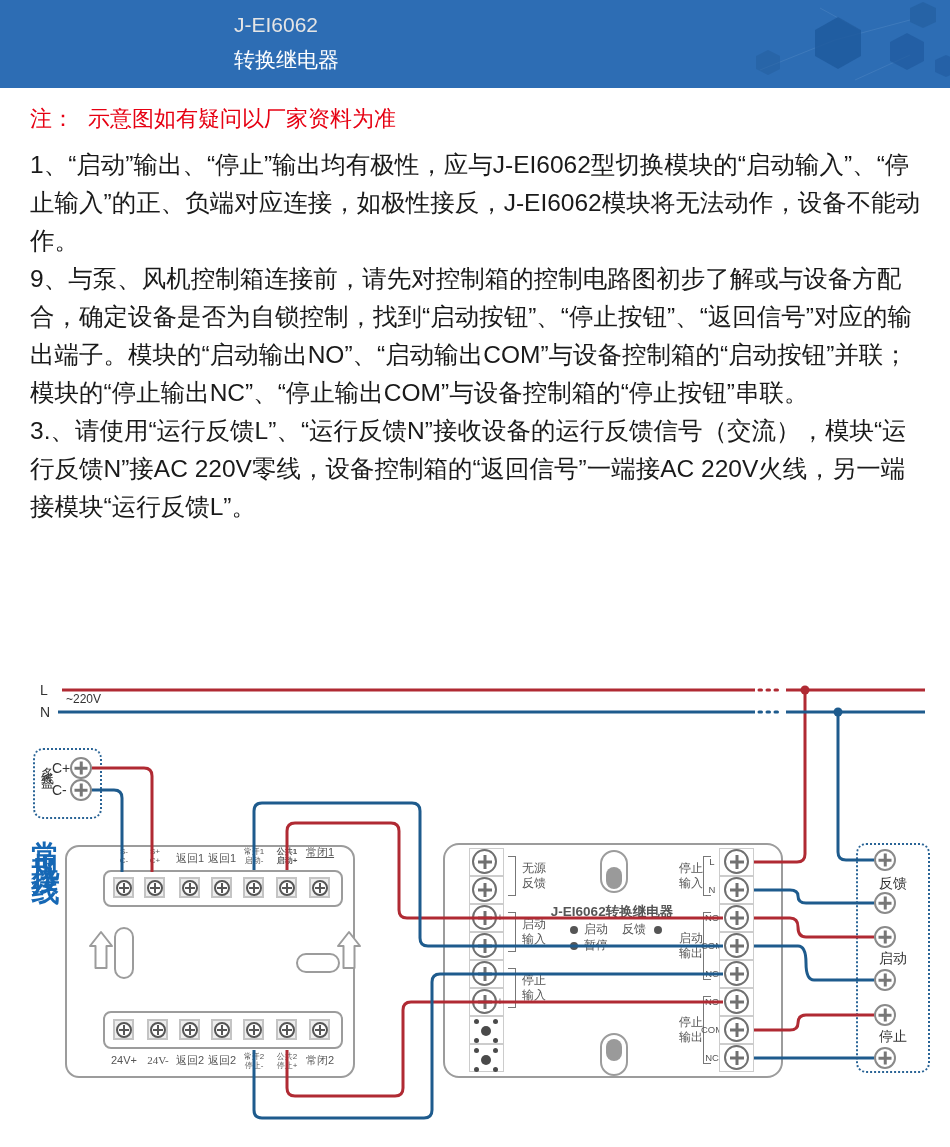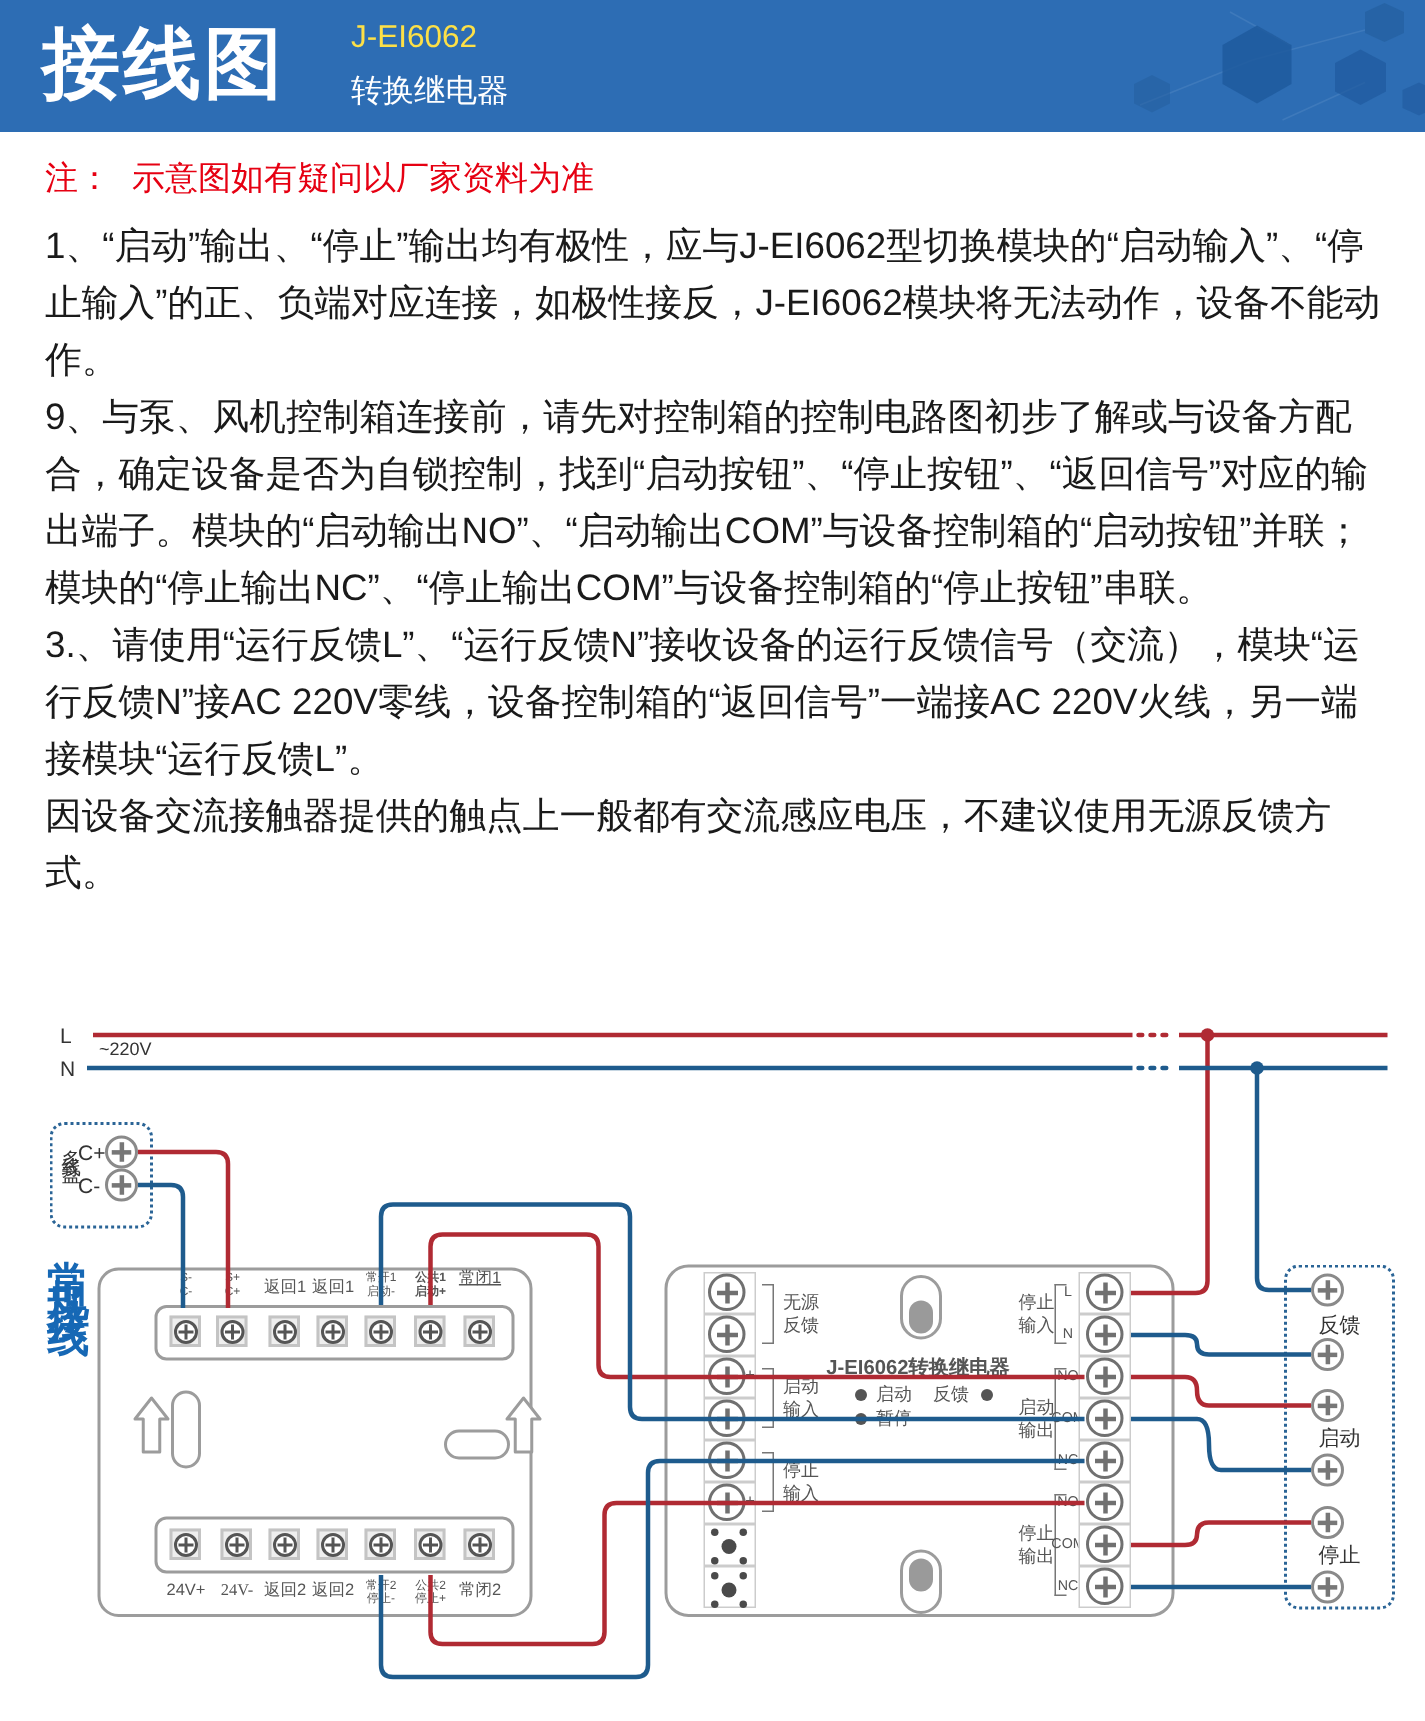--- a/index.html
+++ b/index.html
@@ -3,21 +3,21 @@
 <meta charset="utf-8">
 <style>
   * { margin:0; padding:0; box-sizing:border-box; }
   html,body { width:950px; height:1147px; background:#fff; font-family:"Liberation Sans", sans-serif; }
   body { position:relative; overflow:hidden; }
   .abs { position:absolute; }
 
   
   .header { position:absolute; left:0; top:0; width:950px; height:88px; background:#2d6db4; overflow:hidden; }
   .header .big-title { position:absolute; left:28px; top:8px; font-size:52px; font-weight:bold; color:#fff; letter-spacing:2px; }
-  .header .model { position:absolute; left:234px; top:13px; font-size:21px; color:#fde047; }
+  .header .model { position:absolute; left:234px; top:13px; font-size:21px; color:#e5e5e5; }
   .header .subtitle { position:absolute; left:234px; top:46px; font-size:21px; color:#fff; }
 
   
   .note { position:absolute; left:30px; top:104px; font-size:22px; color:#e60012; }
   .note .note-text { margin-left:14px; }
   .paragraphs { position:absolute; left:30px; top:146px; width:895px; font-size:24.5px; line-height:38px; color:#1a1a1a; }
 
   
   .diagram { position:absolute; left:0; top:670px; width:950px; height:477px; }
   .wires { position:absolute; left:0; top:0; z-index:5; pointer-events:none; }
@@ -78,33 +78,31 @@
         <line x1="225" y1="40" x2="300" y2="20"></line>
       <line x1="245" y1="80" x2="300" y2="55"></line>
         <line x1="210" y1="8" x2="250" y2="30"></line>
     </g>
     <polygon points="205,30 228,17 251,30 251,56 228,69 205,56" fill="#1f5a9e" opacity="0.85"></polygon>
     <polygon points="280,42 297,33 314,42 314,61 297,70 280,61" fill="#1f5a9e" opacity="0.7"></polygon>
     <polygon points="300,8 313,2 326,8 326,22 313,28 300,22" fill="#245f9f" opacity="0.7"></polygon>
     <polygon points="146,56 158,50 170,56 170,69 158,75 146,69" fill="#245f9f" opacity="0.55"></polygon>
     <polygon points="325,60 336,55 347,60 347,72 336,77 325,72" fill="#1f5a9e" opacity="0.6"></polygon>
   </svg>
-  <div class="big-title">接线图</div>
   <div class="model">J-EI6062</div>
   <div class="subtitle">转换继电器</div>
 </div>
 
 <div class="note">
   <span>注：</span><span class="note-text">示意图如有疑问以厂家资料为准</span>
 </div>
 <div class="paragraphs">
   <p>1、“启动”输出、“停止”输出均有极性，应与J-EI6062型切换模块的“启动输入”、“停止输入”的正、负端对应连接，如极性接反，J-EI6062模块将无法动作，设备不能动作。</p>
   <p>9、与泵、风机控制箱连接前，请先对控制箱的控制电路图初步了解或与设备方配合，确定设备是否为自锁控制，找到“启动按钮”、“停止按钮”、“返回信号”对应的输出端子。模块的“启动输出NO”、“启动输出COM”与设备控制箱的“启动按钮”并联；模块的“停止输出NC”、“停止输出COM”与设备控制箱的“停止按钮”串联。</p>
   <p>3.、请使用“运行反馈L”、“运行反馈N”接收设备的运行反馈信号（交流），模块“运行反馈N”接AC 220V零线，设备控制箱的“返回信号”一端接AC 220V火线，另一端接模块“运行反馈L”。</p>
-  <p>因设备交流接触器提供的触点上一般都有交流感应电压，不建议使用无源反馈方式。</p>
 </div>
 
 <div class="diagram">
 
   <div class="buslabel" style="left:40px;top:12px;">L</div>
   <div class="buslabel" style="left:40px;top:34px;">N</div>
   <div class="buslabel" style="left:66px;top:22px;font-size:12px;">~220V</div>
 
   <div class="dashedbox" style="left:33px;top:78px;width:69px;height:71px;"></div>
   <div class="loop-lbl vtext" style="left:38px;top:86px;font-size:13px;letter-spacing:5px;">多线盘</div>

